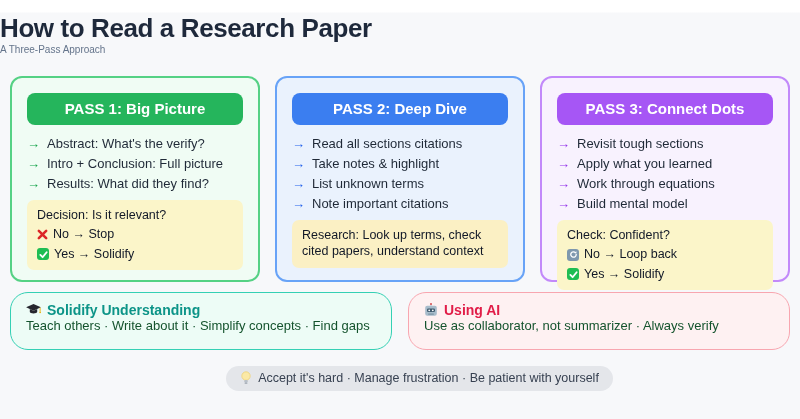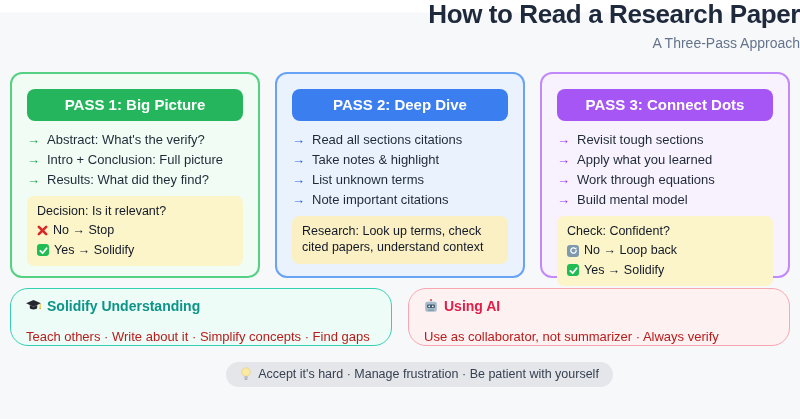--- a/index.html
+++ b/index.html
@@ -2,23 +2,23 @@
 <html><head>
 <meta charset="utf-8">
 <style>
   * { margin:0; padding:0; box-sizing:border-box; }
   html,body { width:800px; height:419px; overflow:hidden; }
   body {
     font-family:"Liberation Sans", sans-serif;
     background:linear-gradient(180deg, #ffffff 0, #ffffff 12px, var(--background,#f7f8fa) 13px);
     color:#1f2937;
   }
-  .header { text-align:right; }
+  .header { text-align:left; padding-top:14px; }
   .title { font-size:26px; font-weight:800; color:#1e293b; letter-spacing:-0.4px; line-height:1.15; }
-  .subtitle { font-size:14px; color:#64748b; margin-top:5px; }
+  .subtitle { font-size:10px; color:#64748b; }
 
   .passes { display:flex; gap:15px; padding:0 10px; margin-top:21px; }
   .pass-card {
     flex:1; height:206px;
     background:var(--background); border:2px solid var(--border);
     border-radius:12px; padding:15px 15px 12px 15px;
   }
   .pass-header {
     background:var(--header); color:#ffffff;
     font-size:15px; font-weight:700; text-align:center;
@@ -38,21 +38,21 @@
   .sq-refresh { background:#7e98ae; }
   .x-icon { width:11px; height:11px; flex:0 0 auto; }
 
   .bottom-row { display:flex; gap:16px; padding:0 10px; margin-top:10px; }
   .bottom-card {
     flex:1; height:58px;
     background:var(--background); border:1.5px solid var(--border);
     border-radius:18px; padding:9px 15px;
   }
   .bottom-title { display:flex; align-items:center; gap:6px; font-size:14px; font-weight:700; color:var(--title); }
-  .bottom-text { font-size:13px; color:#b91c1c; margin-top:15px; }
+  .bottom-text { font-size:13px; color:#14532d; margin-top:0; }
 
   .tip-wrap { display:flex; justify-content:center; margin-top:16px;padding-left:39px; }
   .tip-pill {
     display:inline-flex; align-items:center; gap:6px;
     background:var(--background,#e4e6ea); border-radius:999px;
     padding:5px 14px 6px; font-size:12.5px; color:#374151;
   }
   svg { display:block; }
 </style>
 </head>

